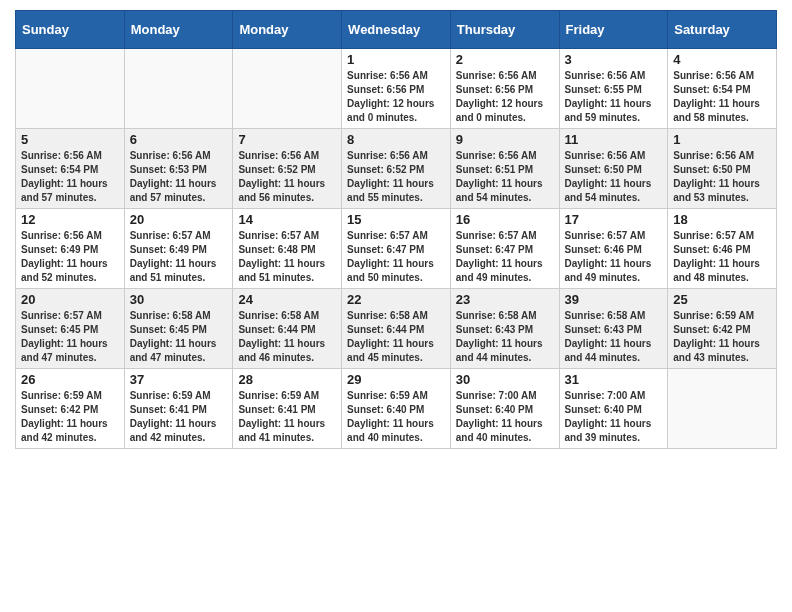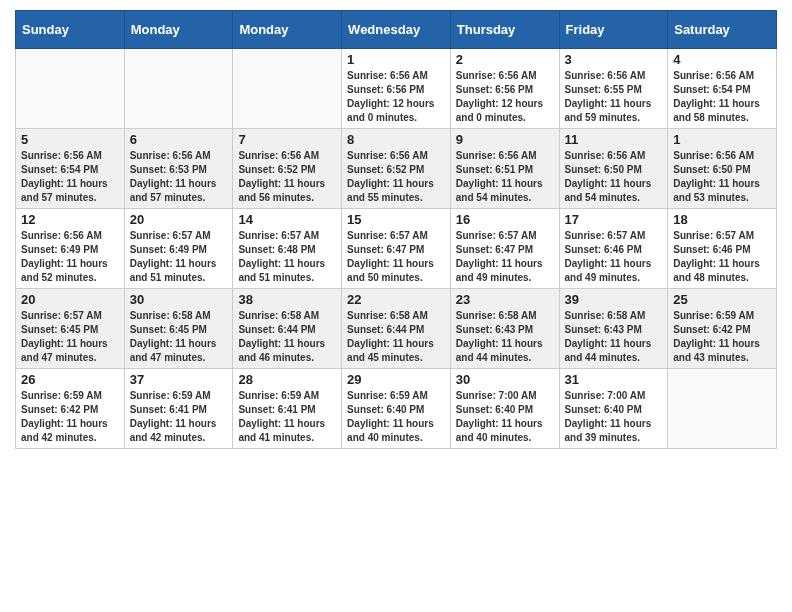--- a/index.html
+++ b/index.html
@@ -266,21 +266,21 @@
 and 47 minutes.</div>
           </td>
           <td class="row-shade">
             <span class="day-num">30</span>
             <div class="day-info" style="white-space: pre-line;">Sunrise: 6:58 AM
 Sunset: 6:45 PM
 Daylight: 11 hours
 and 47 minutes.</div>
           </td>
           <td class="row-shade">
-            <span class="day-num">38</span>
+            <span class="day-num">24</span>
             <div class="day-info" style="white-space: pre-line;">Sunrise: 6:58 AM
 Sunset: 6:44 PM
 Daylight: 11 hours
 and 46 minutes.</div>
           </td>
           <td class="row-shade">
             <span class="day-num">22</span>
             <div class="day-info" style="white-space: pre-line;">Sunrise: 6:58 AM
 Sunset: 6:44 PM
 Daylight: 11 hours

